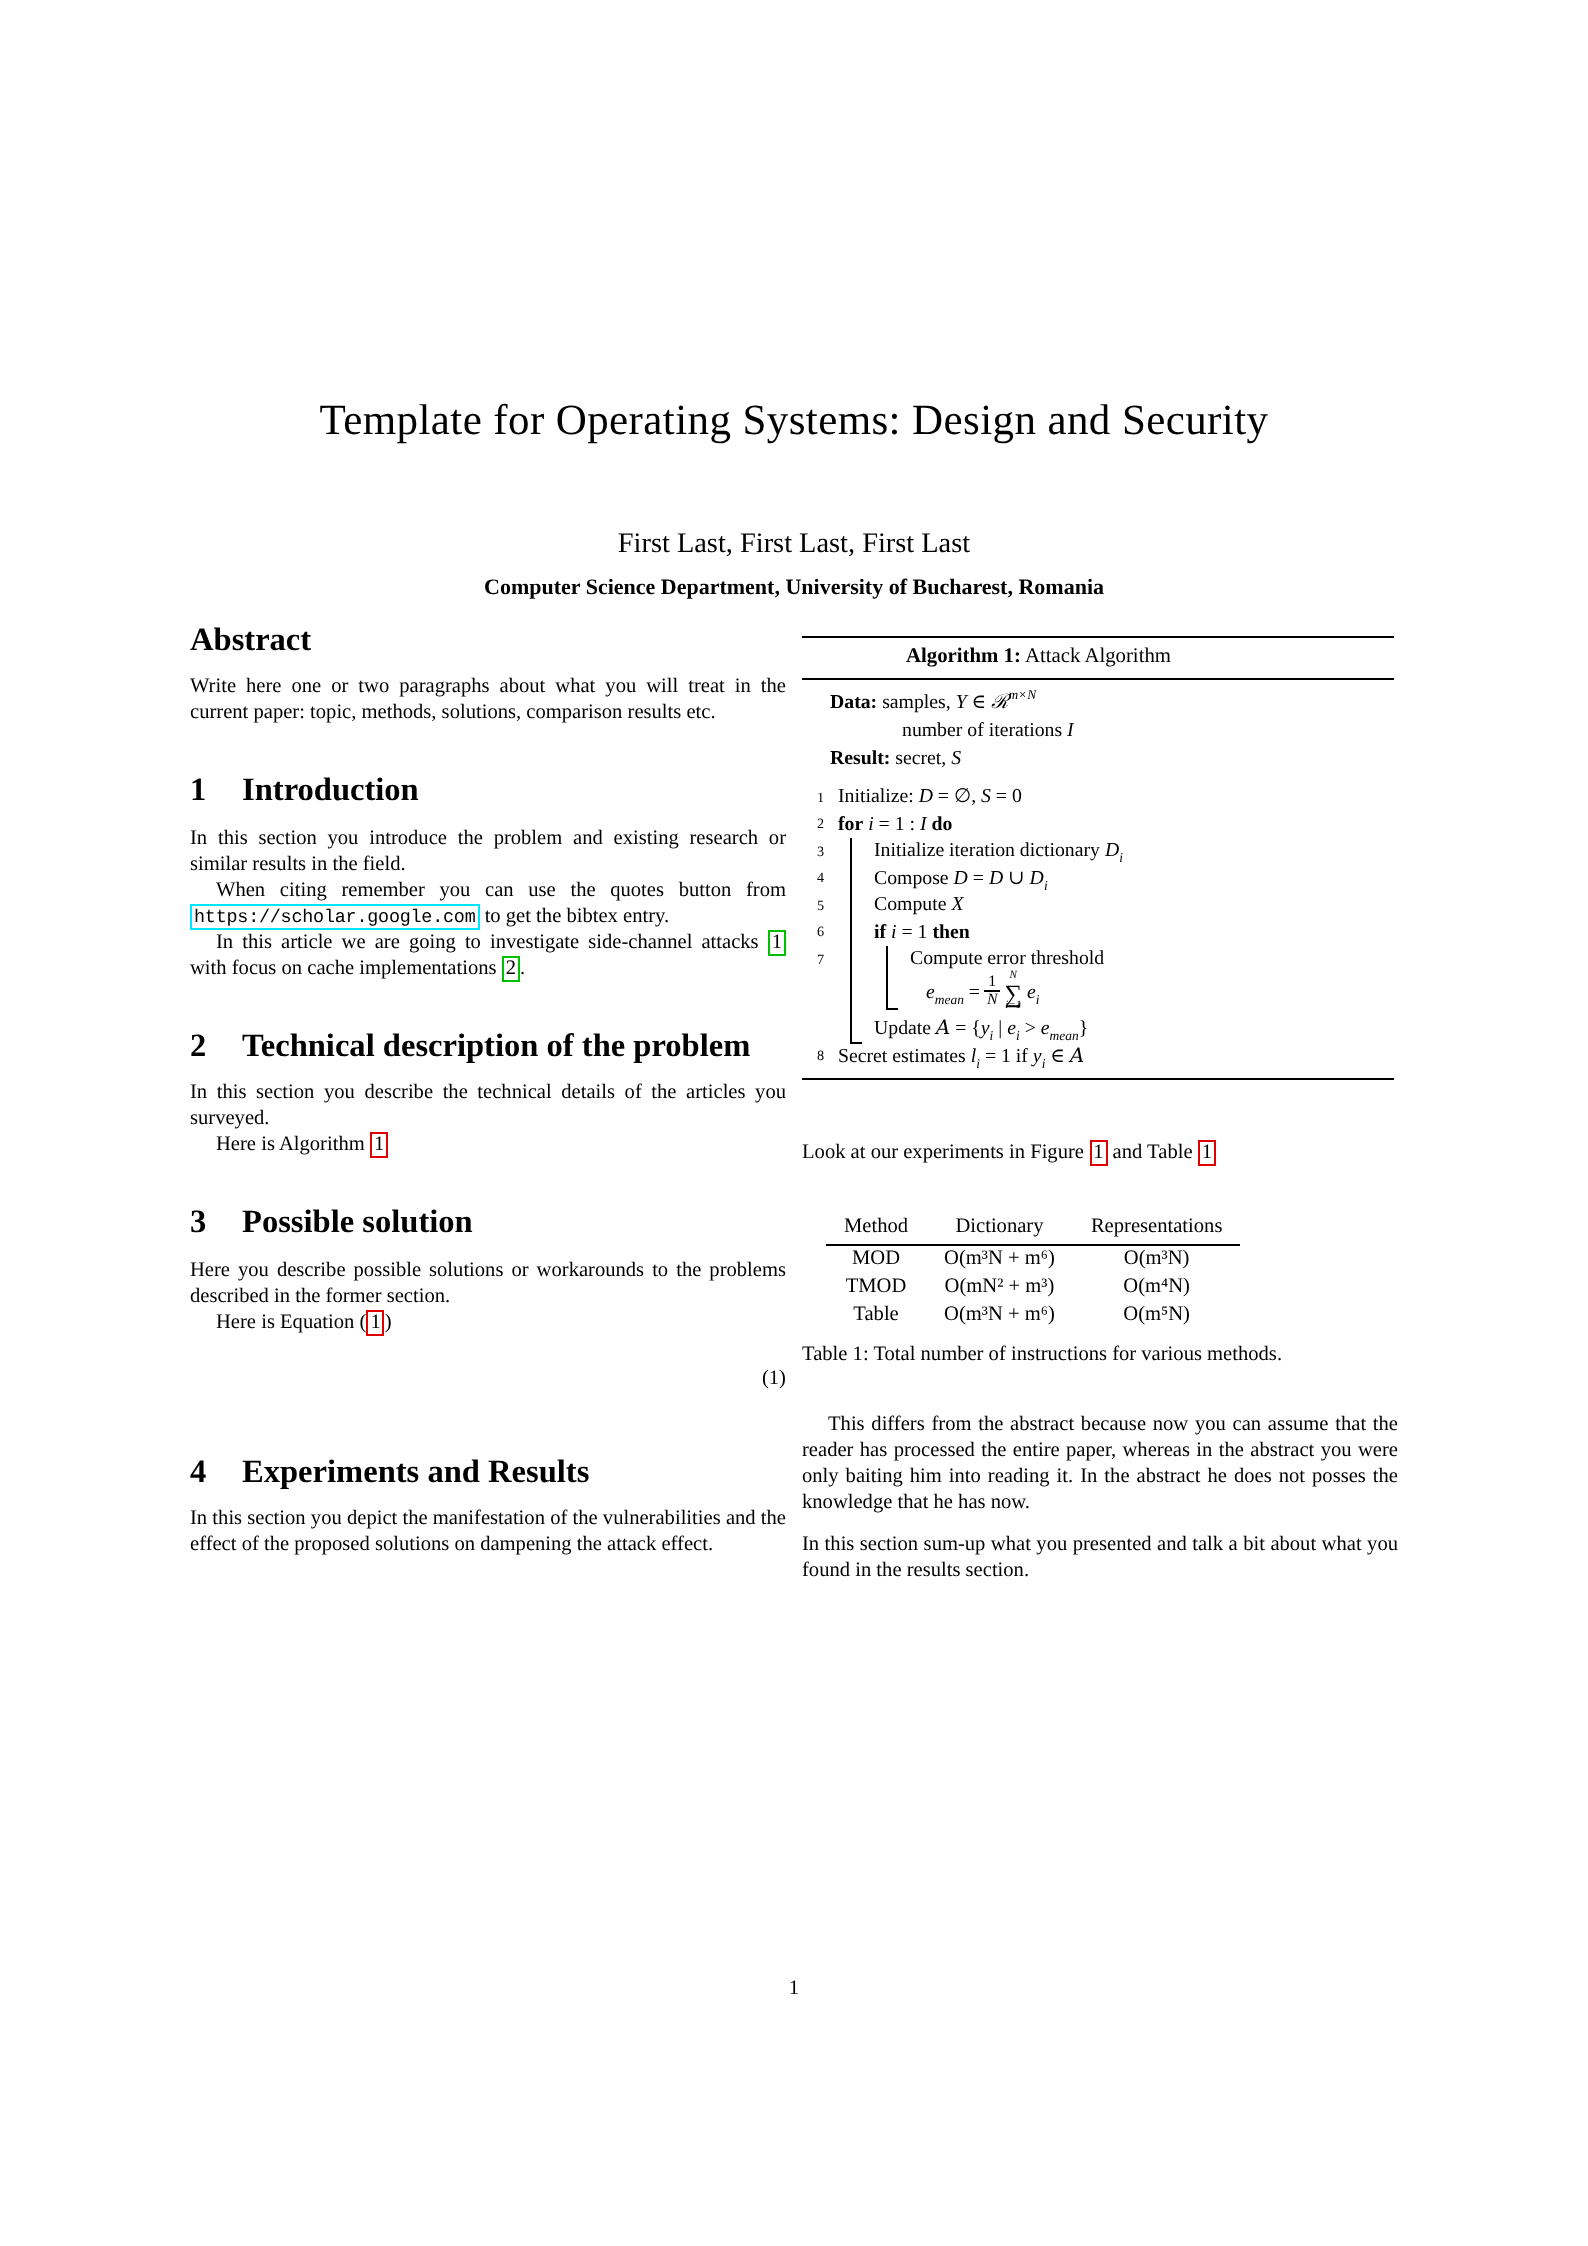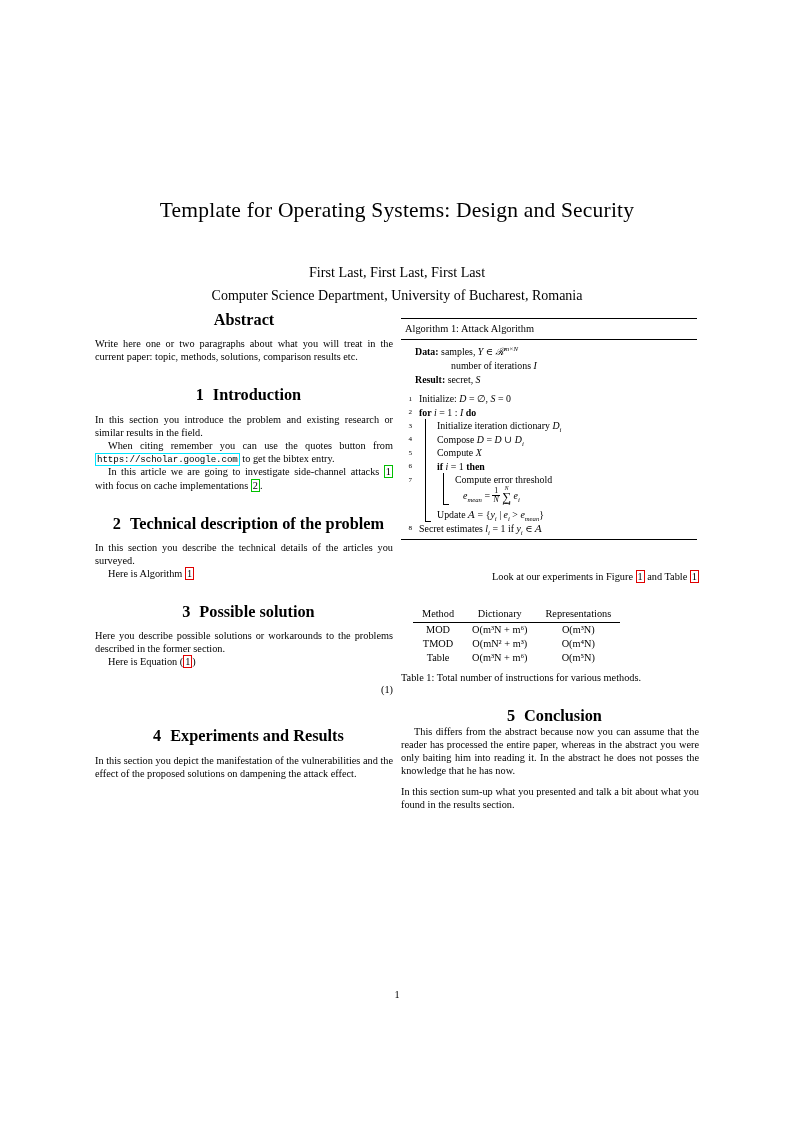--- a/index.html
+++ b/index.html
@@ -35,40 +35,41 @@
     font-weight: normal;
     letter-spacing: 0.2px;
     line-height: 1.2;
   }
   .authors {
     margin-top: 40px;
     font-size: 14.2px;
   }
   .affiliation {
     margin-top: 7px;
-    font-size: 14px;
+    font-size: 11px;
+    font-weight: bold;
   }
 
   
   .col {
     position: absolute;
     width: 298px;
     font-size: 10.3px;
     line-height: 1.27;
     text-align: justify;
   }
   .col-left  { left: 95px;  top: 310px; }
   .col-right { left: 401px; top: 318px; }
 
   h2.sec {
     font-size: 16.3px;
     font-weight: bold;
     margin: 0;
     line-height: 1.18;
-    text-align: center;
+    text-align: left;
     font-family: "Liberation Serif", "DejaVu Serif", serif;
   }
   h2.sec .num {
     display: inline-block;
     width: 26px;
   }
   h2.sec.abs { font-size: 16.3px; }
   .sec-wrap { margin-top: 22px; }
   .sec-wrap.first { margin-top: 0; }
   p.body {
@@ -128,21 +129,21 @@
     font-size: 9.9px;
     line-height: 1.33;
   }
   .algo-rule-top    { border-top: 1.6px solid #000; }
   .algo-rule-mid    { border-top: 0.9px solid #000; }
   .algo-rule-bottom { border-top: 1.6px solid #000; }
   .algo-caption {
     padding: 3px 0 3px 4px;
     font-size: 10.4px;
   }
-  .algo-caption b { font-weight: normal; }
+  .algo-caption b { font-weight: bold; margin-left: 48px; }
   .algo-body { padding: 5px 0 4px 0; }
   .algo-io { padding-left: 14px; margin-bottom: 1px; }
   .algo-io .kw { font-weight: bold; }
   .algo-io-cont { padding-left: 50px; }
   .algo-line {
     position: relative;
     padding-left: 18px;
     min-height: 13.5px;
   }
   .algo-line .ln {
@@ -215,21 +216,21 @@
     position: absolute;
     bottom: -0.5em;
     left: 50%;
     transform: translateX(-50%);
     font-size: 0.45em;
     font-style: italic;
     white-space: nowrap;
   }
 
   
-  .fig-ref-line { margin-top: 30px; font-size: 10.3px; text-align: right; }
+  .fig-ref-line { margin-top: 30px; font-size: 10.3px; text-align: left; }
   .tbl-wrap { margin-top: 24px; padding-left: 12px; }
   table.data {
     border-collapse: collapse;
     font-size: 10.3px;
   }
   table.data th {
     font-weight: normal;
     text-align: center;
     padding: 0 9px 1.5px 9px;
   }
@@ -415,21 +416,20 @@
             <td>O(m³N + m⁶)</td>
             <td>O(m⁵N)</td>
           </tr>
         </tbody>
       </table>
     </div>
 
     <div class="tbl-caption">Table 1: Total number of instructions for various methods.</div>
 
     <div class="sec-wrap">
-      <h2 class="sec"><span class="num">5</span><span>Conclusion</span></h2>
       <p class="body cont">This differs from the abstract because now you can assume that the reader has processed the entire paper, whereas in the abstract you were only baiting him into reading it. In the abstract he does not posses the knowledge that he has now.</p>
       <p class="body">In this section sum-up what you presented and talk a bit about what you found in the results section.</p>
     </div>
 
   </div>
 
   <div class="page-num">1</div>
 
 </div>
 

